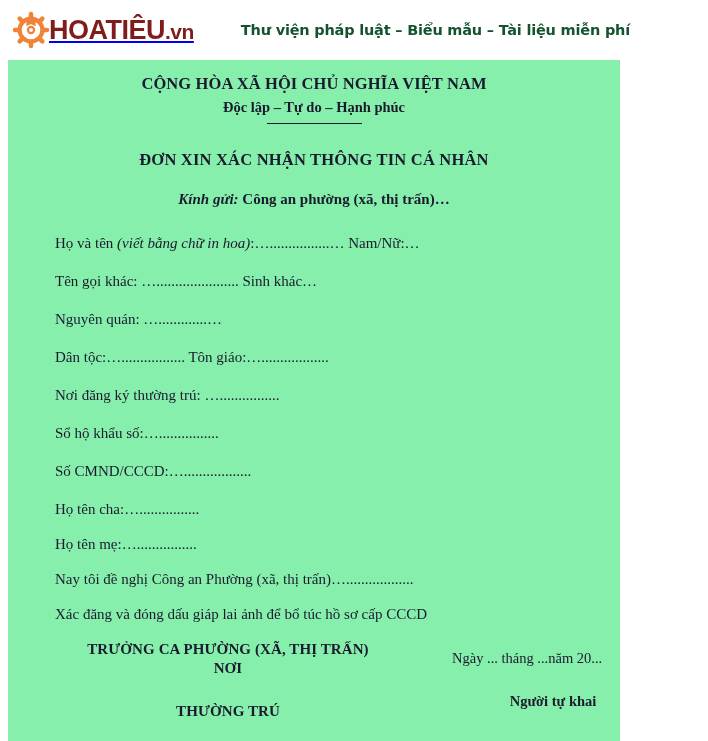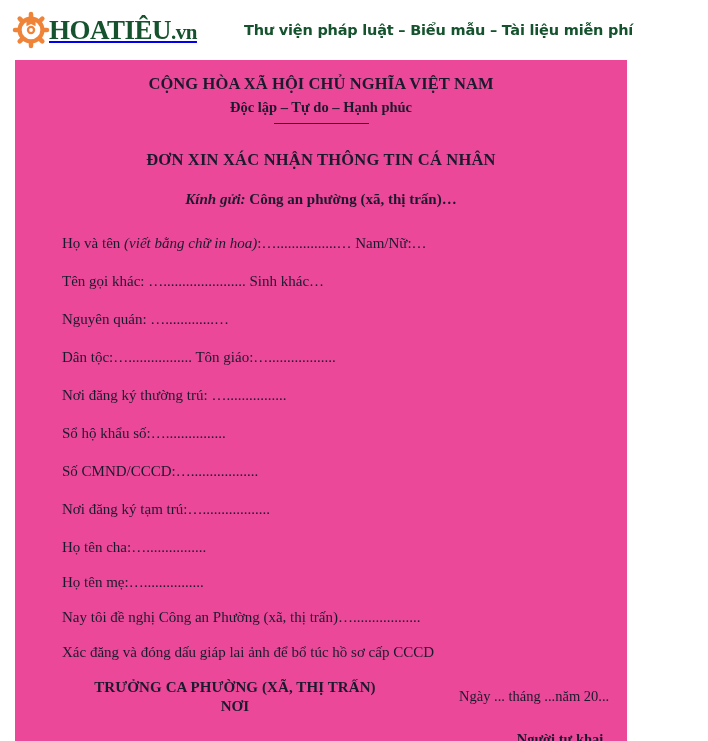--- a/index.html
+++ b/index.html
@@ -33,50 +33,50 @@
     margin-left: 12px;
     user-select: none;
   }
   .brand-icon {
     width: 38px;
     height: 38px;
     flex: 0 0 38px;
     display: block;
   }
   .brand-text {
-    font-family: Liberation Serif, serif;
+    font-family: Liberation Sans, sans-serif;
     font-weight: bold;
     font-size: 27px;
     letter-spacing: -0.5px;
     line-height: 1;
-    color: #14532d;
+    color: #7f1d1d;
     margin-left: -1px;
     white-space: nowrap;
   }
   .brand-text .tld {
     font-size: 21px;
     letter-spacing: -0.5px;
   }
   .tagline {
     font-family: "DejaVu Sans", "Liberation Sans", sans-serif;
     font-size: 14.5px;
     font-weight: bold;
     color: #14532d;
     margin-left: 47px;
     white-space: nowrap;
     letter-spacing: -0.2px;
   }
 
   
   .doc {
     position: absolute;
-    top: 60px; left: 15px;
+    top: 60px; left: 8px;
     width: 612px;
     height: 681px;
-    background: #ec4899;
+    background: #86efac;
   }
 
   .national-header {
     text-align: center;
     margin-top: 14px;
   }
   .national-title {
     font-size: 16.5px;
     font-weight: bold;
     letter-spacing: 0.1px;
@@ -214,21 +214,20 @@
 
   <div class="fields">
     <div class="field-line"><span>Họ và tên </span><span class="it">(viết bằng chữ in hoa)</span><span>:…................… Nam/Nữ:…</span></div>
 
     <div class="field-line">Tên gọi khác: …...................... Sinh khác…</div>
     <div class="field-line">Nguyên quán: ….............…</div>
     <div class="field-line">Dân tộc:…................. Tôn giáo:…..................</div>
     <div class="field-line">Nơi đăng ký thường trú: …................</div>
     <div class="field-line">Sổ hộ khẩu số:…................</div>
     <div class="field-line">Số CMND/CCCD:…..................</div>
-    <div class="field-line">Nơi đăng ký tạm trú:…..................</div>
     <div class="field-line tight">Họ tên cha:…................</div>
     <div class="field-line tight">Họ tên mẹ:…................</div>
     <div class="field-line tight">Nay tôi đề nghị Công an Phường (xã, thị trấn)…..................</div>
     <div class="field-line tight">Xác đăng và đóng dấu giáp lai ảnh để bổ túc hồ sơ cấp CCCD</div>
   </div>
 
   <div class="signatures">
     <div class="sig-left">
       <div>TRƯỞNG CA PHƯỜNG (XÃ, THỊ TRẤN)</div>
       <div>NƠI</div>

